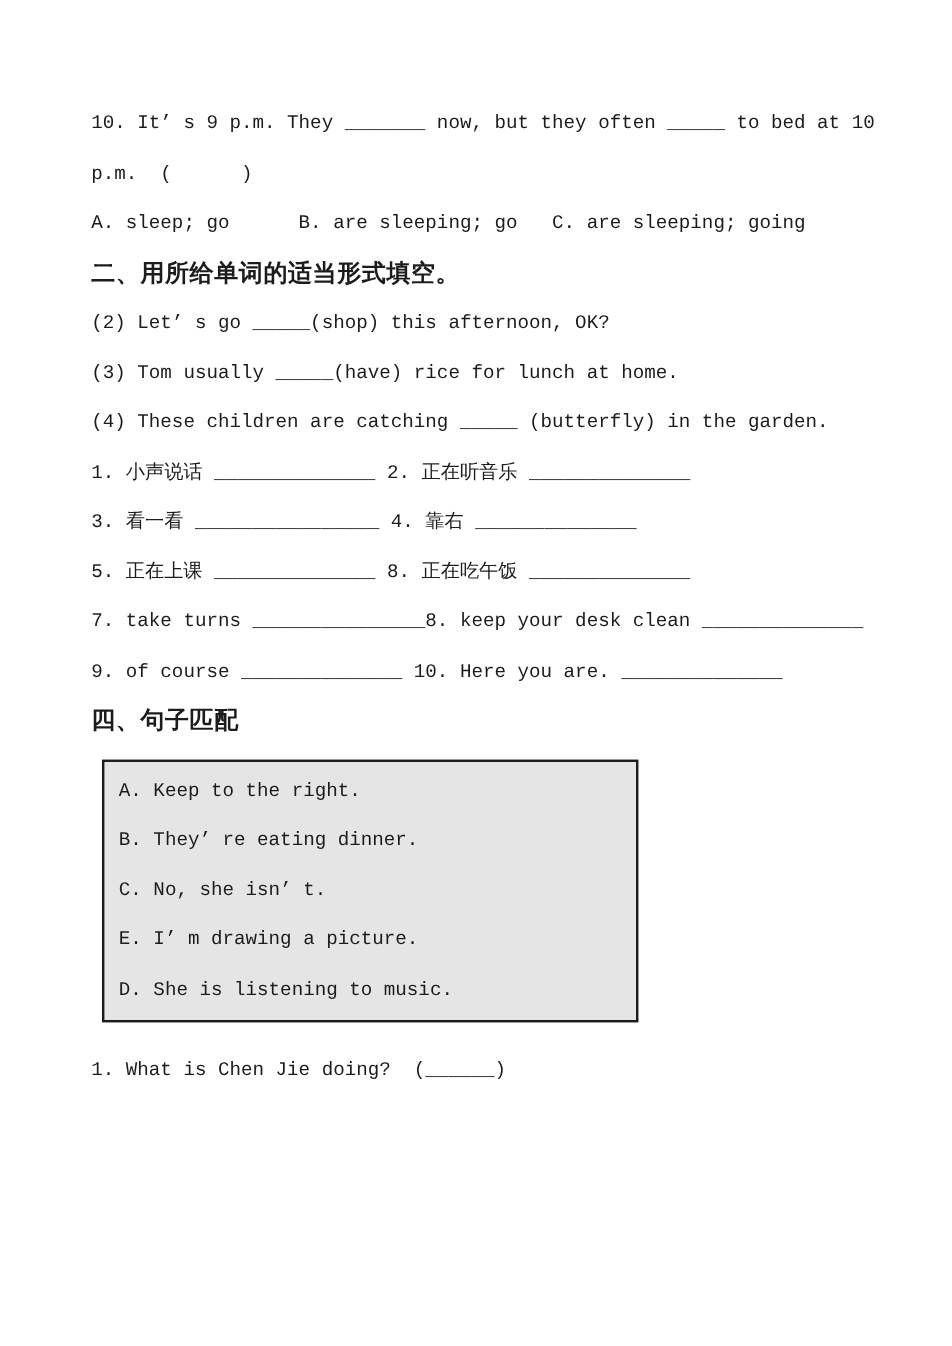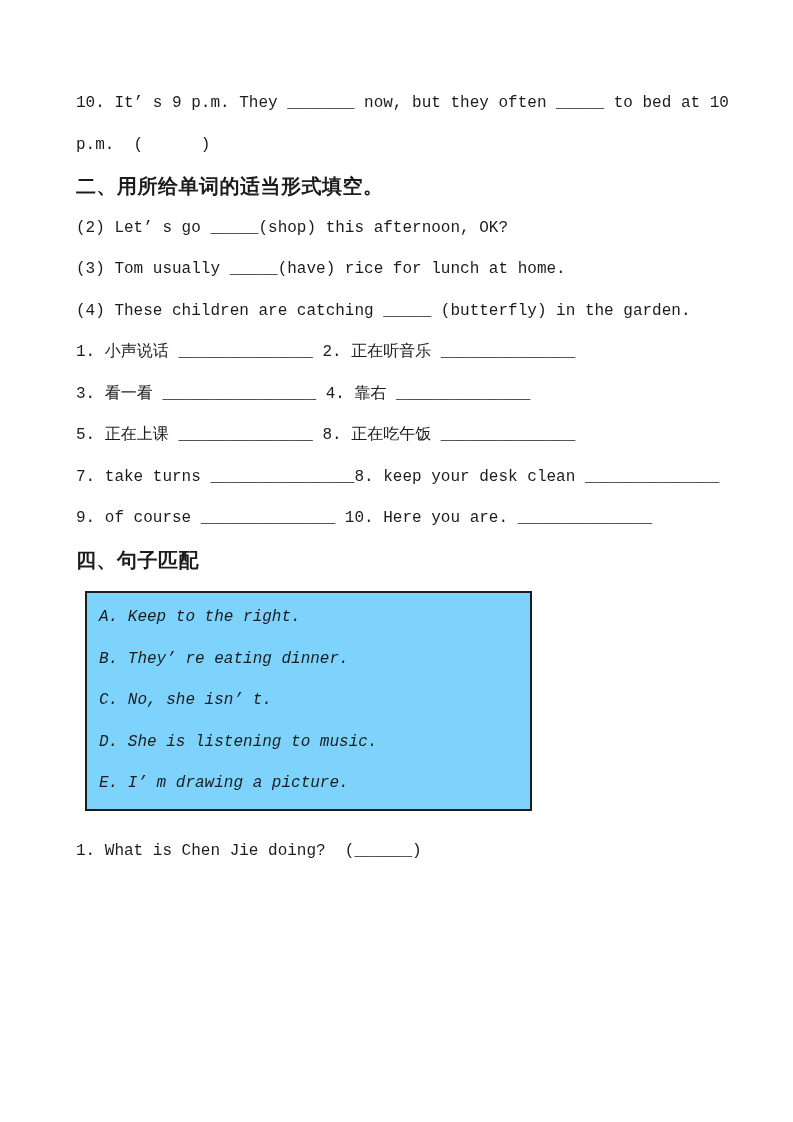--- a/index.html
+++ b/index.html
@@ -32,53 +32,53 @@
     font-size: 20px;
     letter-spacing: 0.5px;
   }
   .match-box {
     margin-top: 10px;
     margin-left: 9px;
     width: 447px;
     box-sizing: border-box;
     border: 2px solid #1c1c1c;
     padding: 4px 8px 4px 12px;
-    background: #7dd3fc;
-    font-style: italic;
+    background: #e5e5e5;
   }
   .final-question {
     margin-top: 20px;
   }
 </style>
 </head>
 <body>
 
 <div class="page">
 
   <div class="line">10. It’ s 9 p.m. They _______ now, but they often _____ to bed at 10</div>
   <div class="line">p.m.  (      )</div>
+  <div class="line">A. sleep; go      B. are sleeping; go   C. are sleeping; going</div>
 
   <div class="line heading">二、用所给单词的适当形式填空。</div>
 
   <div class="line">(2) Let’ s go _____(shop) this afternoon, OK?</div>
   <div class="line">(3) Tom usually _____(have) rice for lunch at home.</div>
   <div class="line">(4) These children are catching _____ (butterfly) in the garden.</div>
 
 
   <div class="line">1. 小声说话 ______________ 2. 正在听音乐 ______________</div>
   <div class="line">3. 看一看 ________________ 4. 靠右 ______________</div>
   <div class="line">5. 正在上课 ______________ 8. 正在吃午饭 ______________</div>
   <div class="line">7. take turns _______________8. keep your desk clean ______________</div>
   <div class="line">9. of course ______________ 10. Here you are. ______________</div>
 
   <div class="line heading">四、句子匹配</div>
 
   <div class="match-box">
     <div class="line">A. Keep to the right.</div>
     <div class="line">B. They’ re eating dinner.</div>
     <div class="line">C. No, she isn’ t.</div>
+    <div class="line">E. I’ m drawing a picture.</div>
     <div class="line">D. She is listening to music.</div>
-    <div class="line">E. I’ m drawing a picture.</div>
   </div>
 
   <div class="line final-question">1. What is Chen Jie doing?  (______)</div>
 
 </div>
 
 </body></html>

